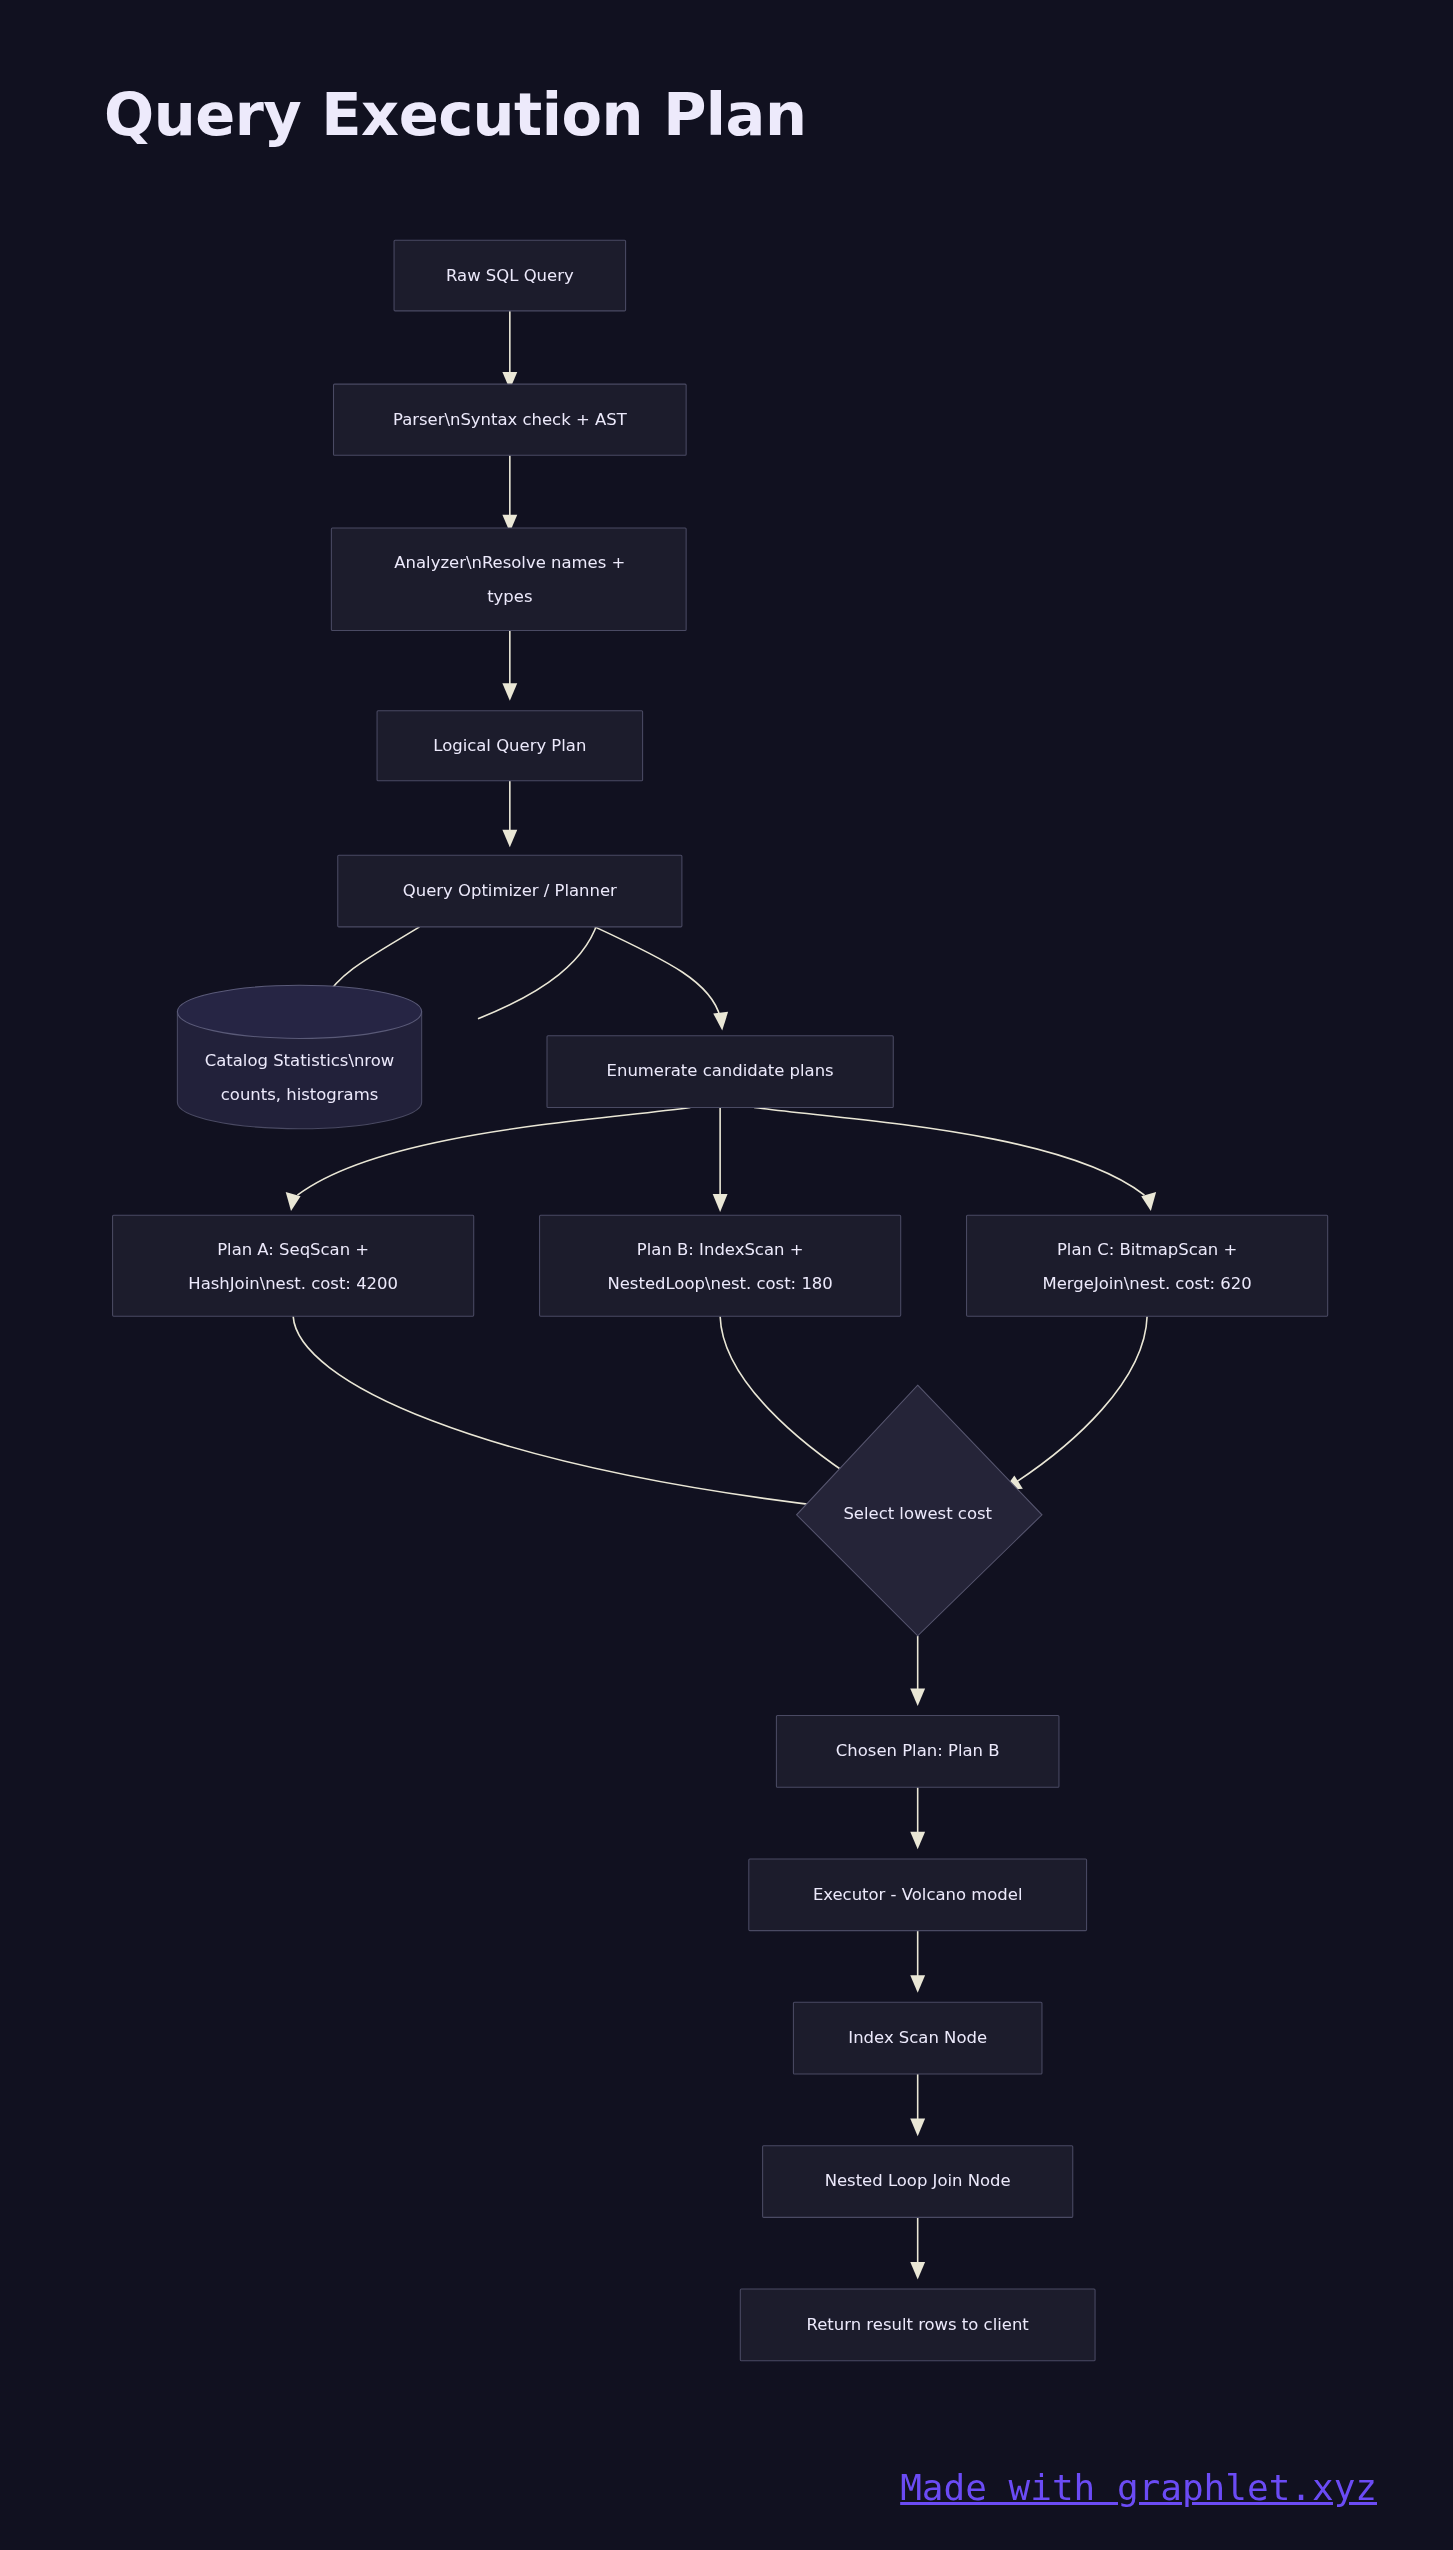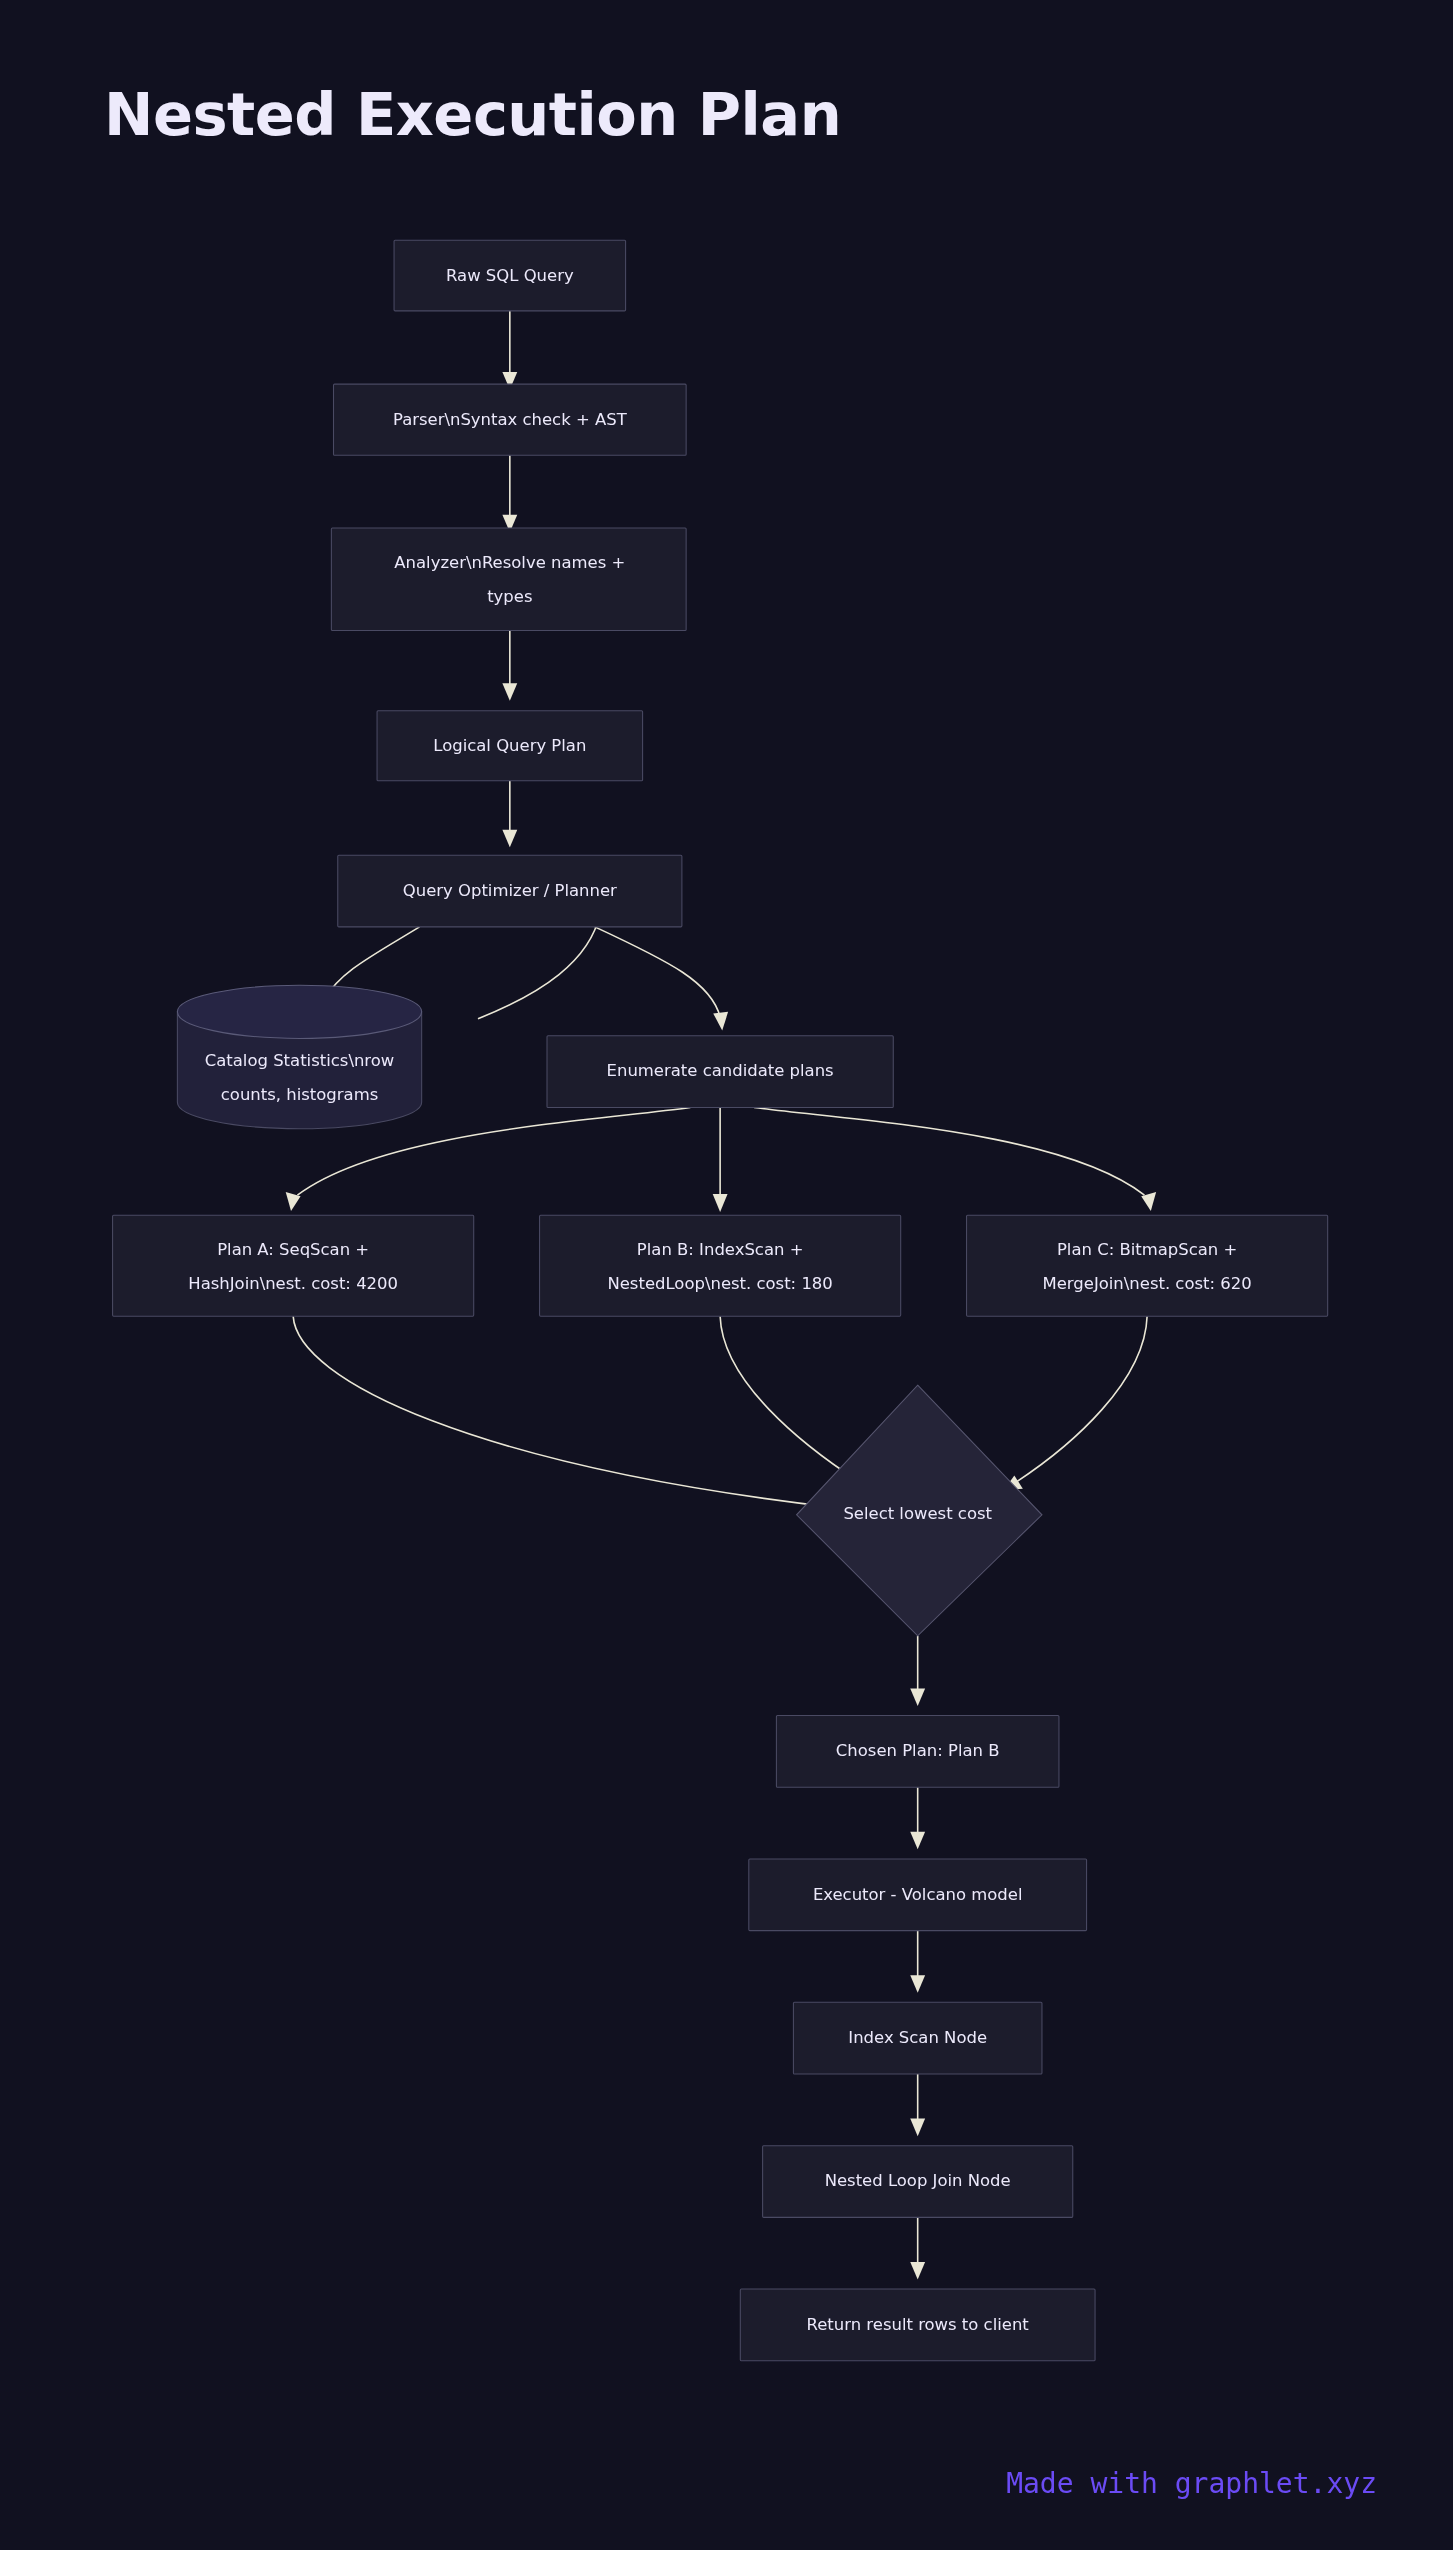--- a/index.html
+++ b/index.html
@@ -65,29 +65,30 @@
     stroke-width: 3;
   }
   .edge-head {
     fill: #eae7d6;
   }
   #watermark {
     position: absolute;
     right: 76px;
     top: 2467px;
     font-family: "DejaVu Sans Mono", monospace;
-    font-size: 28px;
+    font-size: 36px;
     color: #6b4bf5;
     white-space: nowrap;
+    text-decoration: underline;
   }
 </style>
 </head>
 <body>
 
-<div id="page-title">Nested Execution Plan</div>
+<div id="page-title">Query Execution Plan</div>
 
 <svg id="flow-svg" viewBox="0 0 2736 4801" xmlns="http://www.w3.org/2000/svg">
 
   <g>
 
     <g>
       <path class="edge-path" d="M 960 585 L 960 706"></path>
       <polygon class="edge-head" points="960,733 946,700 974,700"></polygon>
     </g>
 

